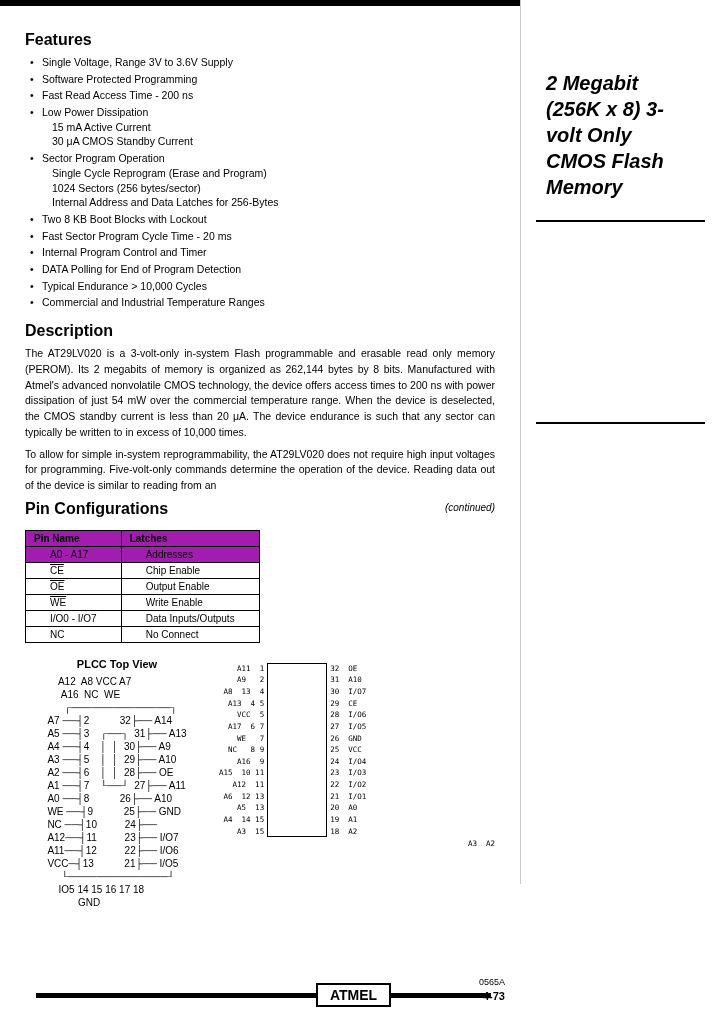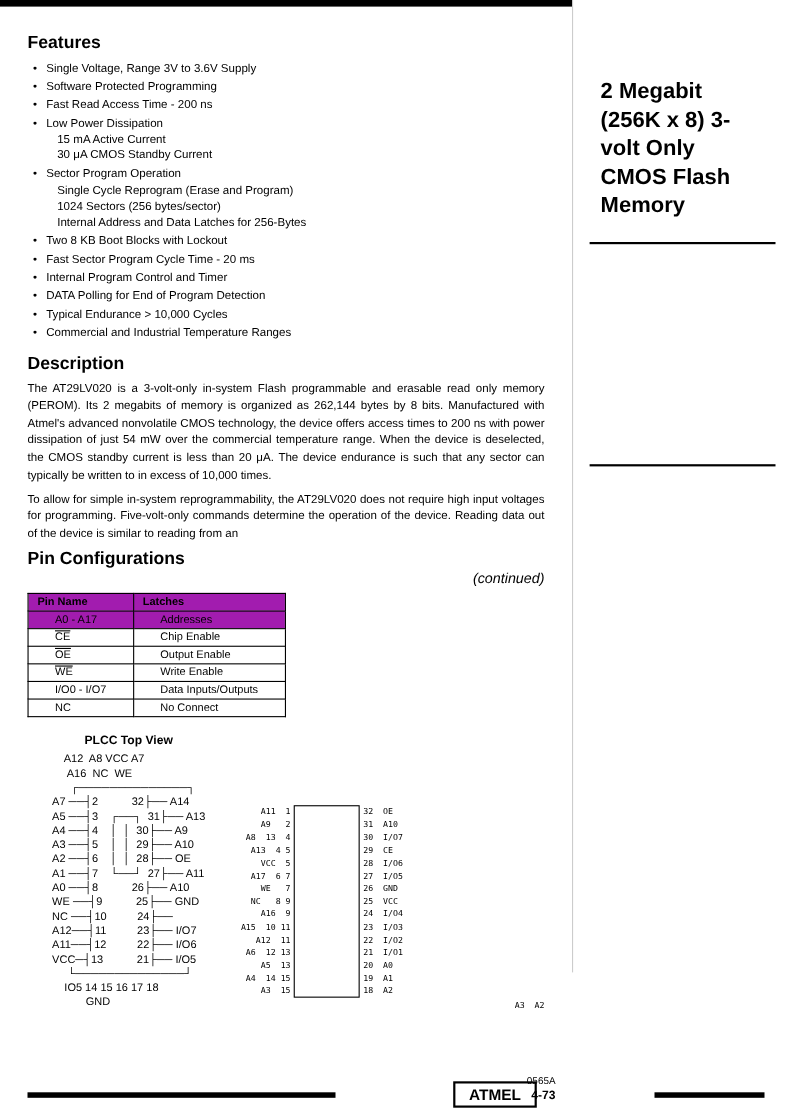--- a/index.html
+++ b/index.html
@@ -30,20 +30,21 @@
 
     
     .right-sidebar {
       position: absolute;
       top: 0;
       right: 0;
       width: 200px;
       height: 884px;
       border-left: 1px solid #ccc;
       background: #fff;
+      font-style: italic;
     }
     .sidebar-product-box {
       margin: 60px 15px 0 15px;
       padding: 10px;
     }
     .sidebar-product-box h2 {
       font-size: 20px;
       font-weight: bold;
       line-height: 1.3;
     }
@@ -104,23 +105,23 @@
     .description-text {
       font-size: 10.5px;
       line-height: 1.5;
       text-align: justify;
       margin-bottom: 6px;
     }
 
     
     .continued-label {
       font-style: italic;
-      font-size: 13px;
+      font-size: 10px;
       float: right;
-      margin-top: 18px;
+      margin-top: 2px;
     }
 
     
     .pin-table {
       border-collapse: collapse;
       margin-top: 6px;
       font-size: 10px;
       width: auto;
     }
     .pin-table th {
@@ -151,22 +152,22 @@
       text-align: center;
     }
 
     
     .footer {
       position: absolute;
       bottom: 0;
       width: 100%;
       display: flex;
       align-items: center;
-      justify-content: space-between;
-      padding: 5px 25px;
+      justify-content: flex-start;
+      padding: 5px 36px;
     }
     .footer-bar-left {
       background: #000;
       height: 5px;
       width: 280px;
     }
     .footer-bar-right {
       background: #000;
       height: 5px;
       width: 100px;
@@ -193,21 +194,21 @@
     .plcc-chip {
       font-size: 10px;
       font-family: Liberation Sans, sans-serif;
       white-space: pre;
       line-height: 1.3;
     }
 
     .diagrams-row {
       display: flex;
       gap: 10px;
-      align-items: flex-end;
+      align-items: flex-start;
     }
     .plcc-col {
       flex: 1;
     }
     .tsop-col {
       flex: 1.5;
     }
 
     .overline {
       text-decoration: overline;

